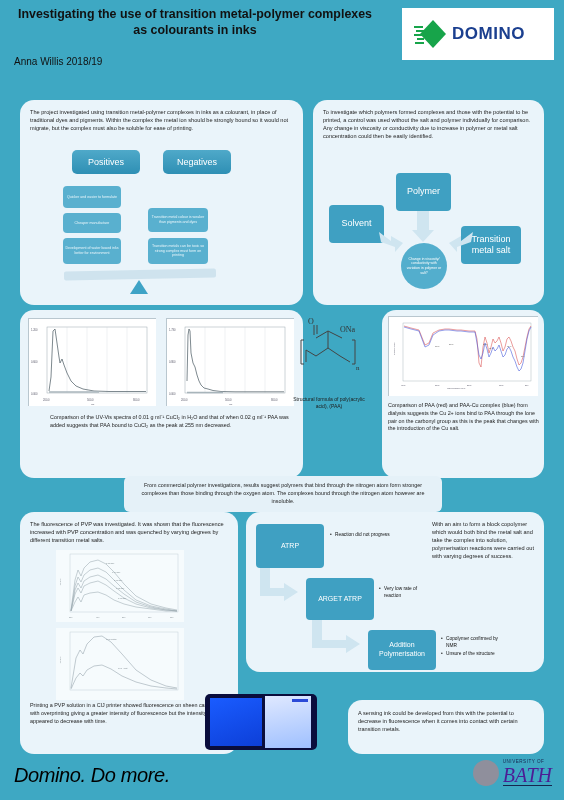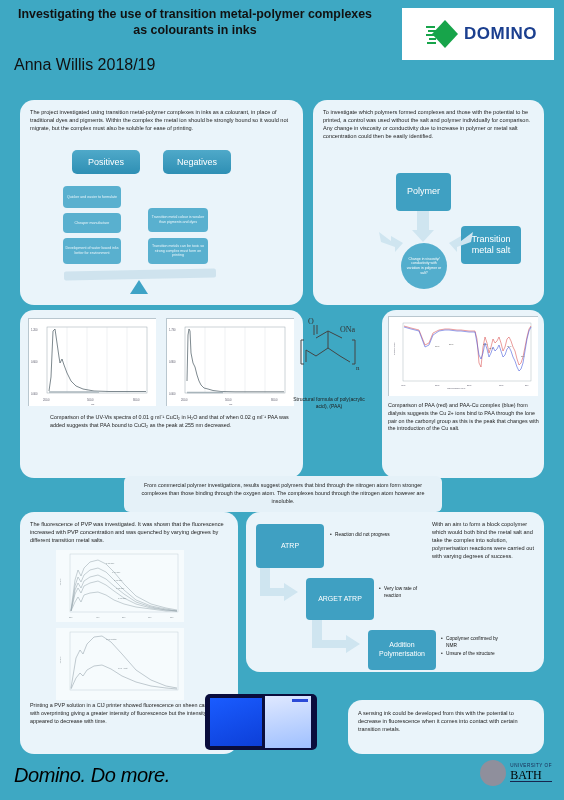--- a/index.html
+++ b/index.html
@@ -14,26 +14,26 @@
 
   
   .header { position: absolute; left: 0; top: 0; width: 564px; height: 92px; }
   .title {
     position: absolute; left: 10px; top: 6px; width: 370px;
     text-align: center; font-size: 12.4px; font-weight: bold;
     color: #111; line-height: 1.32;
   }
   .author-row {
     position: absolute; left: 14px; top: 56px; width: 380px;
-    display: flex; gap: 28px; color: #111; font-size: 16px;
+    display: flex; gap: 28px; color: #111; font-size: 10px;
   }
   .logo-box {
     position: absolute; right: 10px; top: 8px; width: 152px; height: 52px;
     background: #fff; display: flex; align-items: center; gap: 4px;
-    padding-left: 24px;
+    padding-left: 12px;
   }
   .logo-mark { width: 34px; height: 34px; position: relative; flex: none; }
   .logo-word { font-size: 17px; font-weight: bold; color: #1b3f8f; letter-spacing: .5px; }
 
   
   .card { position: absolute; background: #eaf4fa; border-radius: 14px; }
   .card-p { font-size: 5.6px; color: #1d1d1d; line-height: 1.45; }
 
   
   .bbox {
@@ -66,21 +66,21 @@
   
   .footer { position: absolute; left: 0; bottom: 0; width: 564px; height: 46px; }
   .footer-text {
     position: absolute; left: 14px; top: 10px;
     color: #000000; font-size: 20px; letter-spacing: -0.4px; font-style: italic;
   }
   .bath { position: absolute; right: 12px; top: 6px; display: flex; align-items: center; gap: 4px; }
   .bath-seal { width: 26px; height: 26px; border-radius: 50%; background: #8f8f9c; }
   .bath-t { display: flex; flex-direction: column; line-height: 1; }
   .bath-u { font-size: 4.6px; color: #16264f; letter-spacing: .5px; }
-  .bath-b { font-size: 12px; color: #000000; font-family: "Liberation Serif", serif; letter-spacing: 0px; border-bottom: 1.5px solid #16264f; }
+  .bath-b { font-size: 20px; color: #4c1d95; font-family: "Liberation Serif", serif; letter-spacing: 0px; border-bottom: 1.5px solid #16264f; font-style: italic; }
 
   .cap { position: absolute; font-size: 5.4px; line-height: 1.45; color: #1d1d1d; }
   .bullets { position: absolute; font-size: 4.8px; line-height: 1.45; color: #111; }
   .bullets li { margin-bottom: 1px; list-style: none; position: relative; padding-left: 5px; }
   .bullets li:before { content: "•"; position: absolute; left: 0; }
 
   .graph { position: absolute; background: #fff; border: 0.5px solid #b9c7cf; }
   svg { display: block; }
   .printer { position: absolute; border-radius: 5px; background: #0a0d3c; }
 </style>
@@ -123,20 +123,21 @@
     <div class="bbox-lite" style="left:128px; top:138px; width:60px; height:26px;">Transition metals can be toxic so strong complex must form on printing</div>
 
     <div class="beam" style="left:44px; top:170px; width:152px; height:9px; transform:rotate(-1.2deg);"></div>
     <div class="tri" style="left:110px; top:180px; border-left:9px solid transparent; border-right:9px solid transparent; border-bottom:14px solid #3ea3c6;"></div>
   </div>
 
   <div class="card" style="left:313px; top:100px; width:231px; height:205px;">
     <div class="card-p" style="position:absolute; left:10px; top:8px; width:211px;">To investigate which polymers formed complexes and those with the potential to be printed, a control was used without the salt and polymer individually for comparison. Any change in viscosity or conductivity due to increase in polymer or metal salt concentration could then be easily identified.</div>
 
     <div class="flat" style="left:83px; top:73px; width:55px; height:38px; font-size:9px;text-align:center;">Polymer</div>
+    <div class="flat" style="left:16px; top:105px; width:55px; height:38px; font-size:9px;">Solvent</div>
     <div class="flat" style="left:148px; top:105px; width:60px; height:38px; font-size:9px;margin-top:21px;">Transition metal salt</div>
 
     <svg class="arr" style="left:0; top:0;" width="231" height="205">
       <polygon points="104,111 116,111 116,130 121,130 110,142 99,130 104,130" fill="#cfe5f0"></polygon>
       <polygon points="66,132 78,141 78,136 90,143 82,152 82,147 68,142" fill="#cfe5f0"></polygon>
       <polygon points="160,132 148,141 148,136 136,143 144,152 144,147 158,142" fill="#cfe5f0"></polygon>
     </svg>
 
     <div class="circ" style="left:88px; top:143px; width:46px; height:46px;">Change in viscosity/ conductivity with variation in polymer or salt?</div>
   </div>

